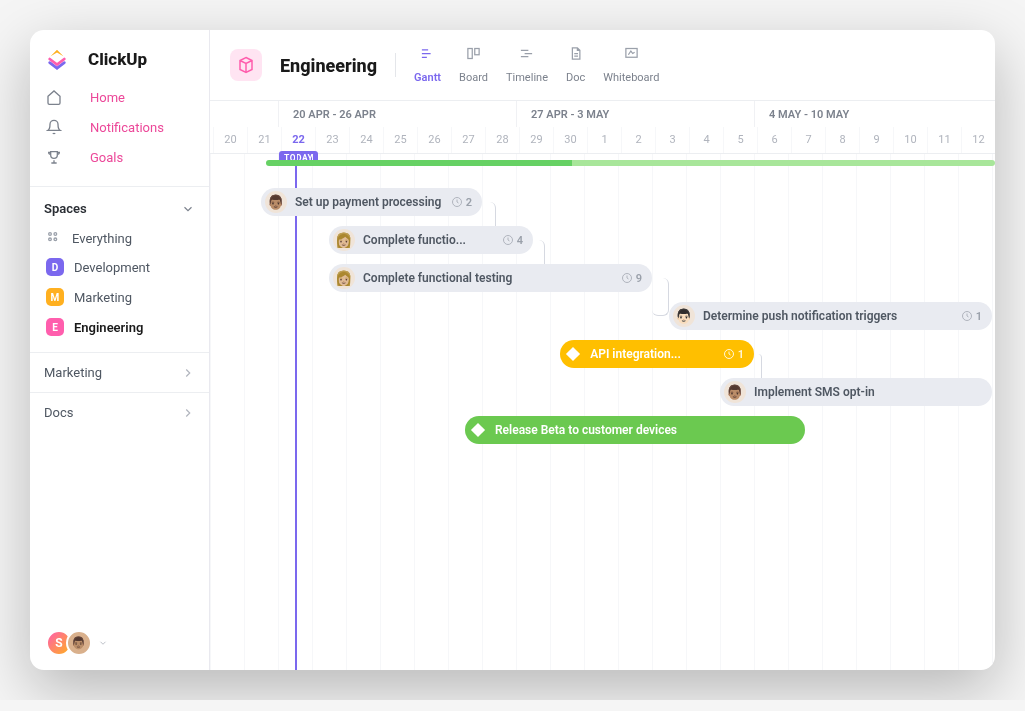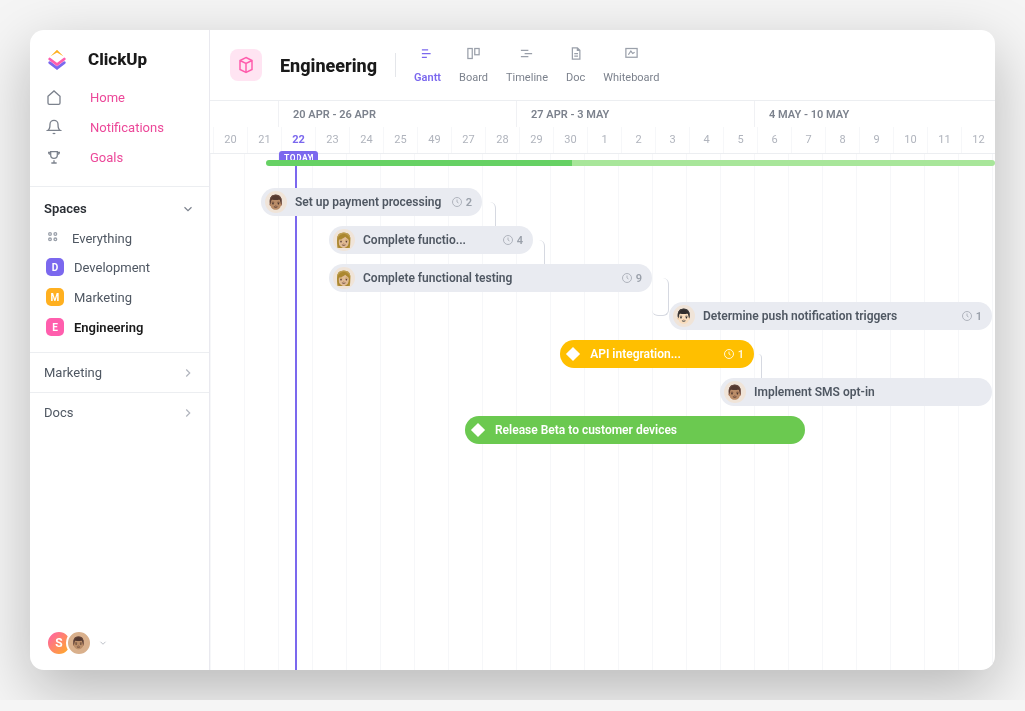--- a/index.html
+++ b/index.html
@@ -322,21 +322,21 @@
           <div class="week-cell" style="width: 238px; margin-left: 0px;">27 APR - 3 MAY</div>
           <div class="week-cell" style="width: 238px; margin-left: 0px;">4 MAY - 10 MAY</div>
         </div>
       <div class="day-row" id="day-row">
           <div class="day-cell">20</div>
           <div class="day-cell">21</div>
           <div class="day-cell today">22</div>
           <div class="day-cell">23</div>
           <div class="day-cell">24</div>
           <div class="day-cell">25</div>
-          <div class="day-cell">49</div>
+          <div class="day-cell">26</div>
           <div class="day-cell">27</div>
           <div class="day-cell">28</div>
           <div class="day-cell">29</div>
           <div class="day-cell">30</div>
           <div class="day-cell">1</div>
           <div class="day-cell">2</div>
           <div class="day-cell">3</div>
           <div class="day-cell">4</div>
           <div class="day-cell">5</div>
           <div class="day-cell">6</div>

